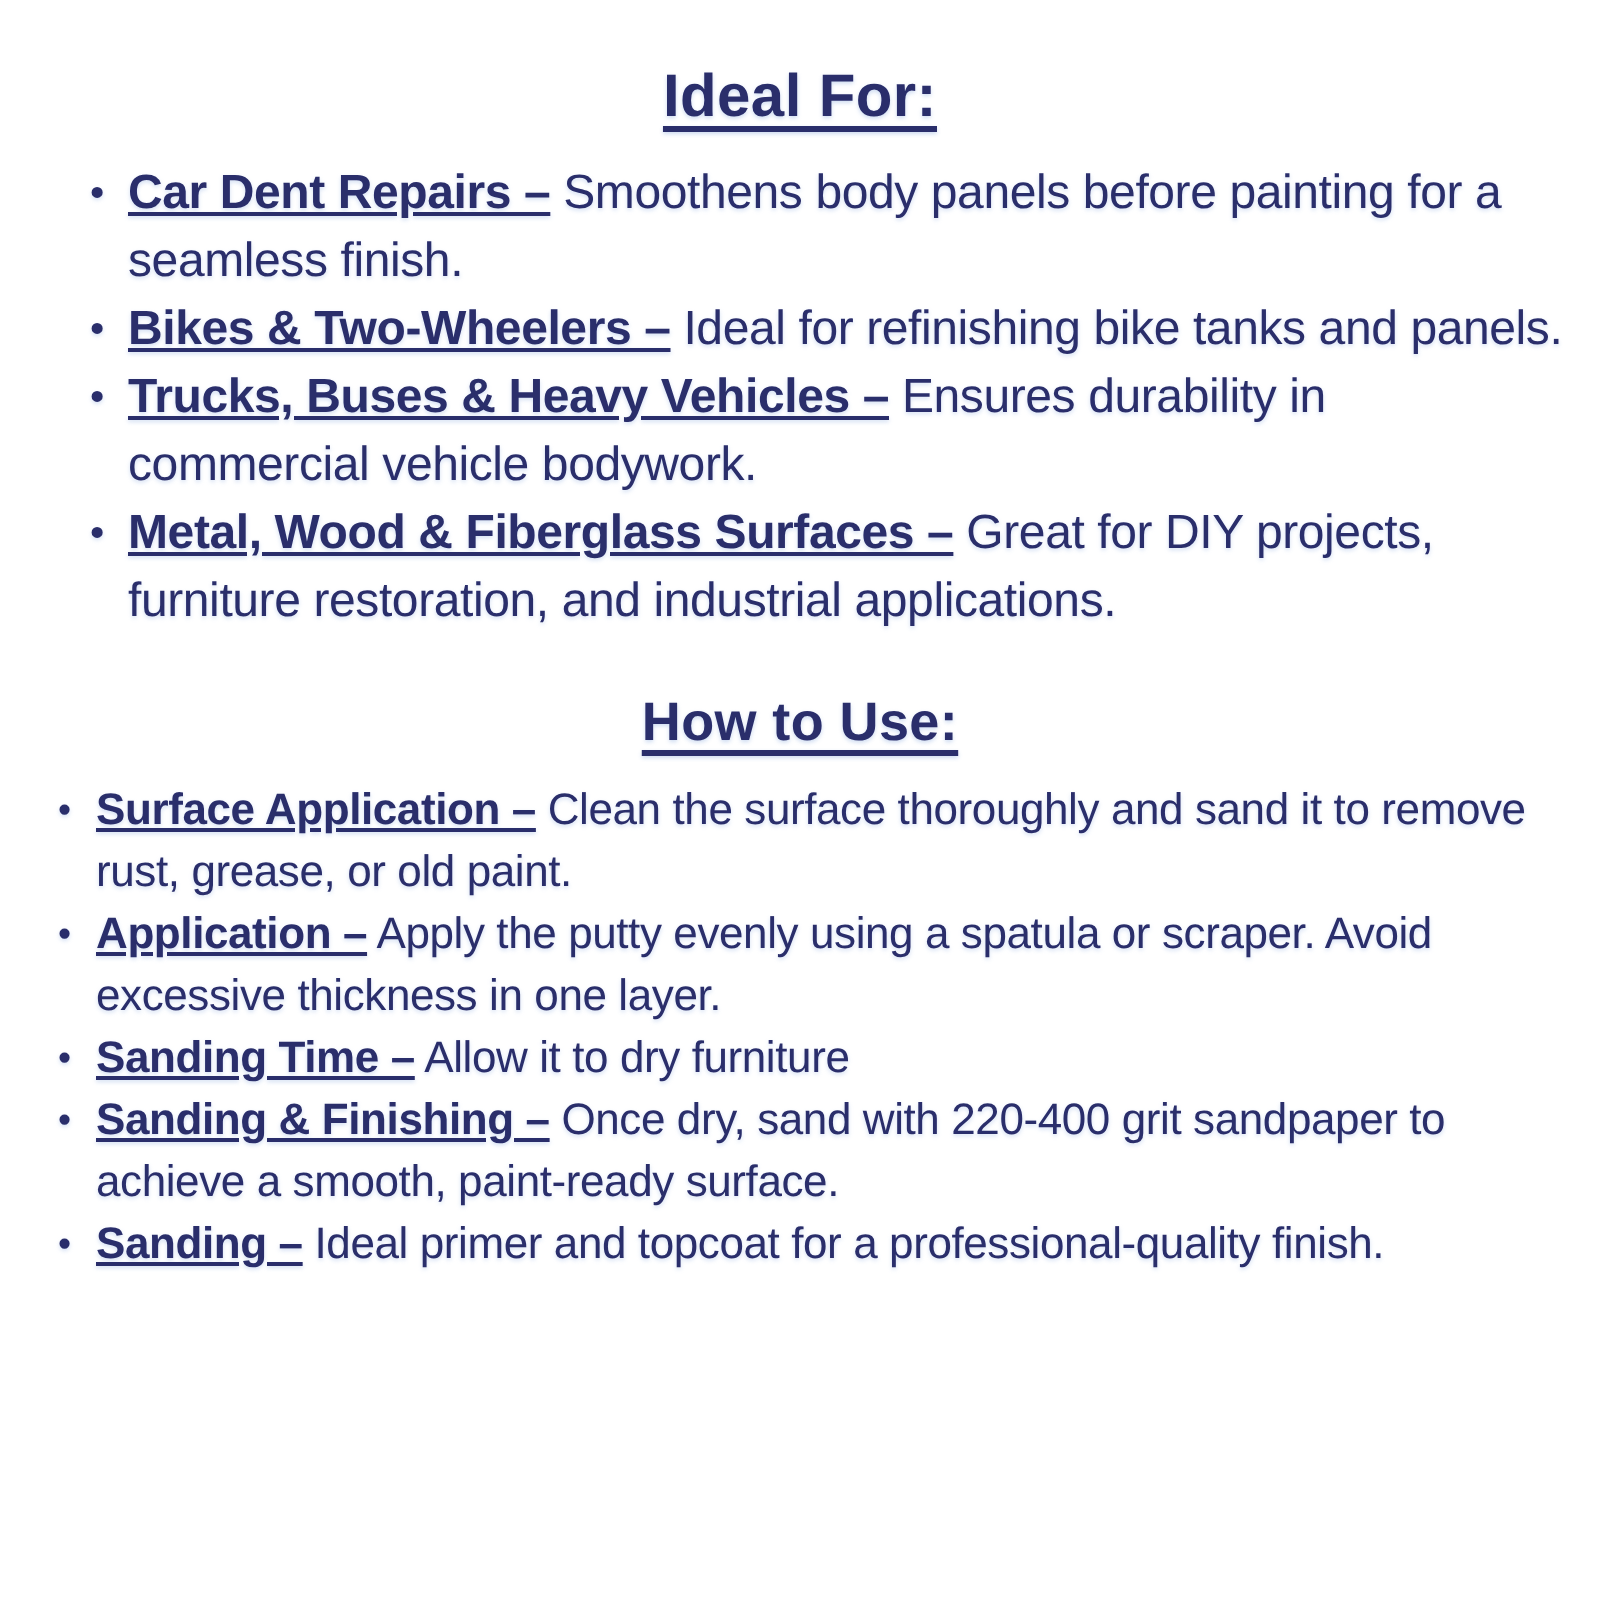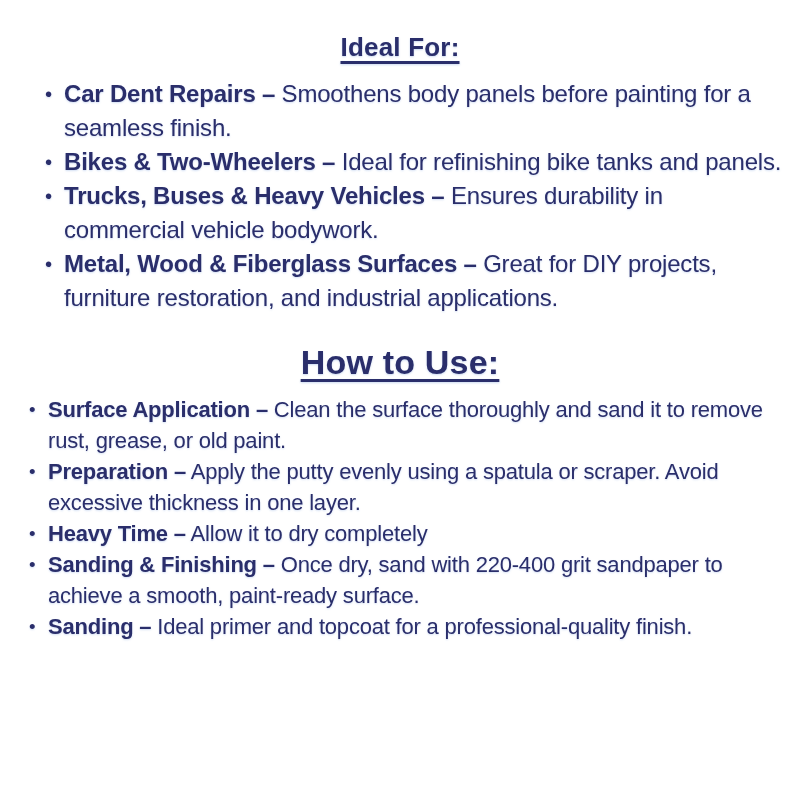--- a/index.html
+++ b/index.html
@@ -23,25 +23,25 @@
     text-align: center;
     font-weight: bold;
     color: var(--ink);
     text-decoration: underline;
     text-decoration-thickness: 3px;
     text-underline-offset: 5px;
     text-shadow: 0 1px 2px rgba(145, 175, 225, 0.45);
     letter-spacing: 0.2px;
   }
   .heading-1 {
-    font-size: 26px;
+    font-size: 30px;
     margin: 32px 0 14px 0;
   }
   .heading-2 {
-    font-size: 34px;
+    font-size: 27px;
     margin: 28px 0 12px 0;
   }
   ul.list {
     list-style: none;
   }
   ul.list-1 {
     margin: 0 18px 0 0;
     padding-left: 64px;
     font-size: 24px;
     line-height: 34px;
@@ -60,20 +60,21 @@
     text-shadow: 0 1px 2px rgba(145, 175, 225, 0.4);
   }
   li.item .bullet {
     position: absolute;
     left: -19px;
     top: 0;
     font-size: 0.85em;
   }
   li.item b {
     font-weight: bold;
+    text-decoration: underline;
   }
 </style>
 </head>
 <body>
 
 <div class="page">
 
   <h1 class="heading heading-1">Ideal For:</h1>
 
   <ul class="list list-1">
@@ -91,24 +92,24 @@
     </li>
   </ul>
 
   <h2 class="heading heading-2">How to Use:</h2>
 
   <ul class="list list-2">
     <li class="item">
       <span class="bullet">•</span><b>Surface Application –</b><span> Clean the surface thoroughly and sand it to remove rust, grease, or old paint.</span>
     </li>
     <li class="item">
-      <span class="bullet">•</span><b>Preparation –</b><span> Apply the putty evenly using a spatula or scraper. Avoid excessive thickness in one layer.</span>
+      <span class="bullet">•</span><b>Application –</b><span> Apply the putty evenly using a spatula or scraper. Avoid excessive thickness in one layer.</span>
     </li>
     <li class="item">
-      <span class="bullet">•</span><b>Heavy Time –</b><span> Allow it to dry completely</span>
+      <span class="bullet">•</span><b>Sanding Time –</b><span> Allow it to dry furniture</span>
     </li>
     <li class="item">
       <span class="bullet">•</span><b>Sanding &amp; Finishing –</b><span> Once dry, sand with 220-400 grit sandpaper to achieve a smooth, paint-ready surface.</span>
     </li>
     <li class="item">
       <span class="bullet">•</span><b>Sanding –</b><span> Ideal primer and topcoat for a professional-quality finish.</span>
     </li>
   </ul>
 
 </div>

